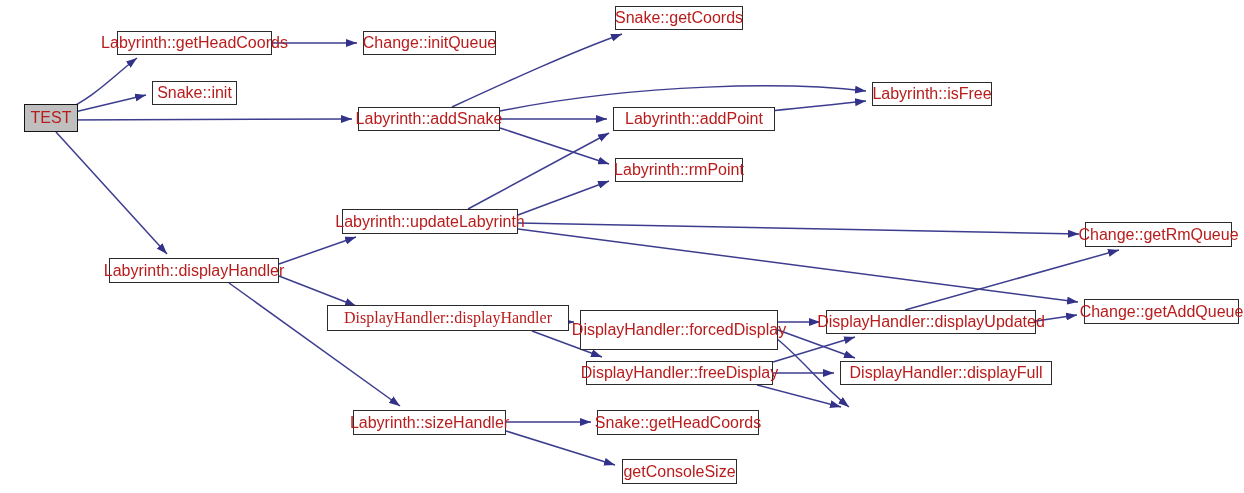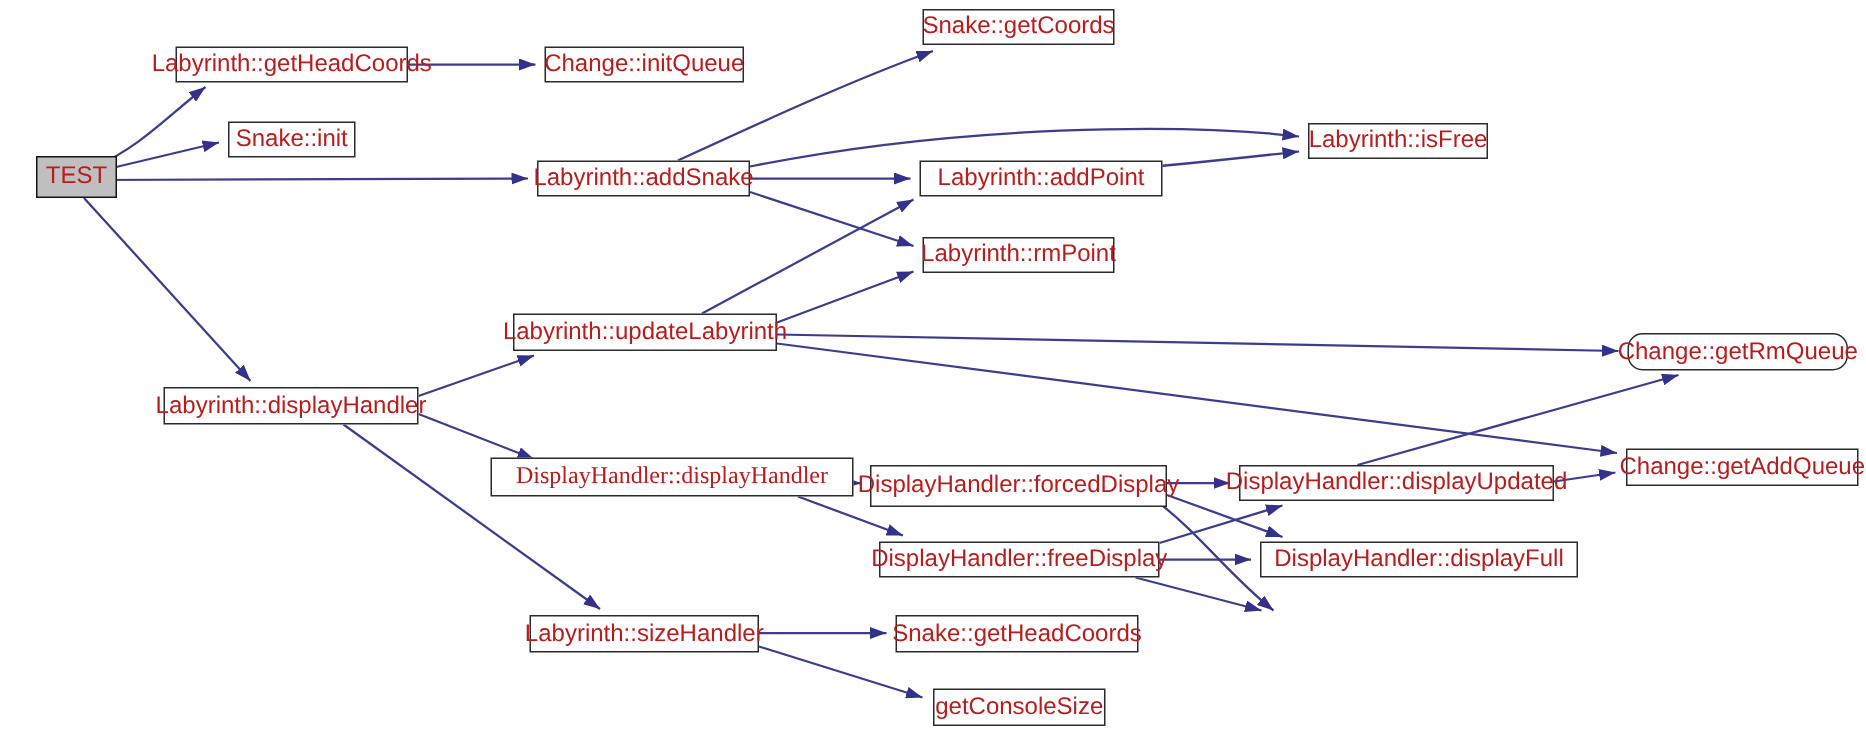--- a/index.html
+++ b/index.html
@@ -92,22 +92,22 @@
     <div class="node" style="left: 363px; top: 31px; width: 133px; height: 24px;">Change::initQueue</div>
     <div class="node" style="left: 152px; top: 81px; width: 85px; height: 24px;">Snake::init</div>
     <div class="node" style="left: 615px; top: 6px; width: 128px; height: 24px;">Snake::getCoords</div>
     <div class="node" style="left: 358px; top: 107px; width: 142px; height: 24px;">Labyrinth::addSnake</div>
     <div class="node" style="left: 613px; top: 107px; width: 162px; height: 24px;">Labyrinth::addPoint</div>
     <div class="node" style="left: 872px; top: 82px; width: 120px; height: 24px;">Labyrinth::isFree</div>
     <div class="node" style="left: 615px; top: 158px; width: 128px; height: 24px;">Labyrinth::rmPoint</div>
     <div class="node" style="left: 342px; top: 209px; width: 176px; height: 25px;">Labyrinth::updateLabyrinth</div>
     <div class="node" style="left: 109px; top: 258px; width: 170px; height: 25px;">Labyrinth::displayHandler</div>
     <div class="node" style="left: 327px; top: 305px; width: 242px; height: 26px; font-family: Liberation Serif, serif;">DisplayHandler::displayHandler</div>
-    <div class="node" style="left: 580px; top: 310px; width: 198px; height: 28px;">DisplayHandler::forcedDisplay</div>
+    <div class="node" style="left: 580px; top: 310px; width: 198px; height: 40px;">DisplayHandler::forcedDisplay</div>
     <div class="node" style="left: 826px; top: 310px; width: 210px; height: 24px;">DisplayHandler::displayUpdated</div>
     <div class="node" style="left: 586px; top: 361px; width: 187px; height: 24px;">DisplayHandler::freeDisplay</div>
     <div class="node" style="left: 840px; top: 361px; width: 212px; height: 24px;">DisplayHandler::displayFull</div>
-    <div class="node" style="left: 1085px; top: 222px; width: 147px; height: 25px; border-radius: 10px;">Change::getRmQueue</div>
+    <div class="node" style="left: 1085px; top: 222px; width: 147px; height: 25px;">Change::getRmQueue</div>
     <div class="node" style="left: 1084px; top: 299px; width: 155px; height: 25px;">Change::getAddQueue</div>
     <div class="node" style="left: 353px; top: 410px; width: 153px; height: 25px;">Labyrinth::sizeHandler</div>
     <div class="node" style="left: 597px; top: 410px; width: 162px; height: 25px;">Snake::getHeadCoords</div>
     <div class="node" style="left: 622px; top: 459px; width: 115px; height: 25px;">getConsoleSize</div>
   </div>
 
 </body></html>

